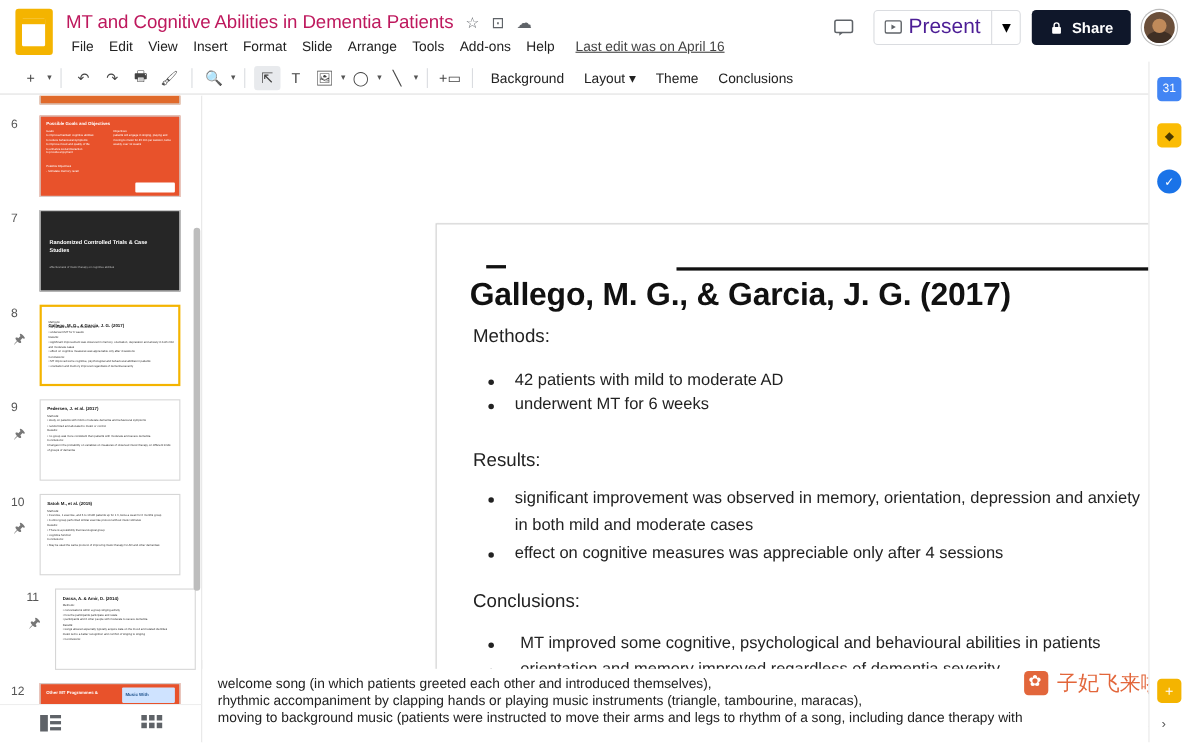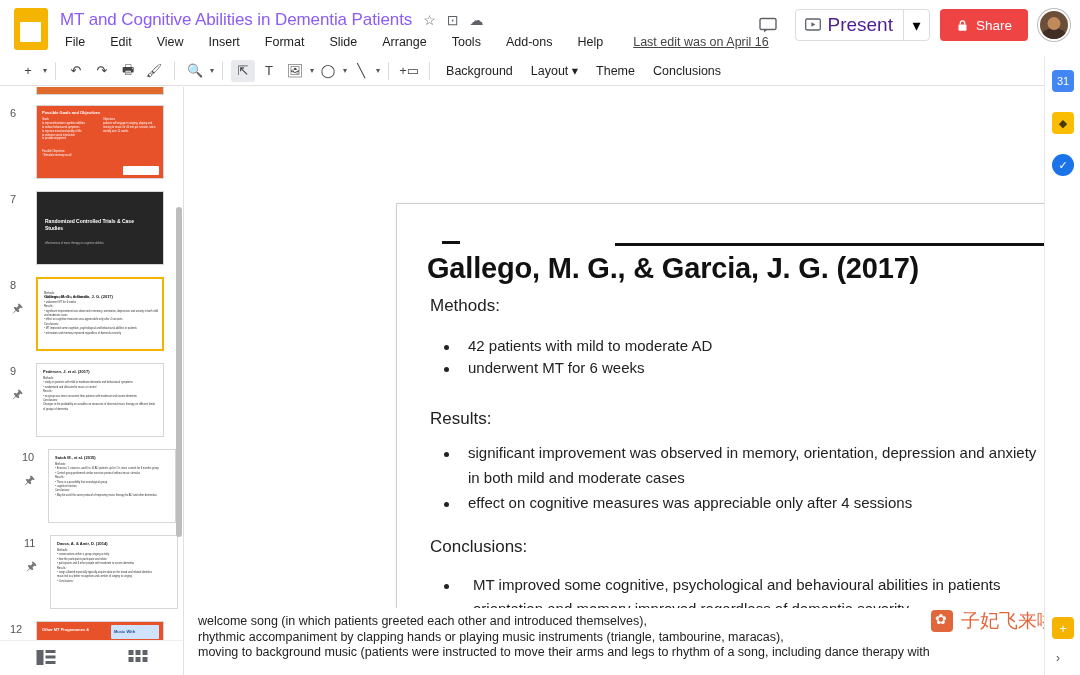--- a/index.html
+++ b/index.html
@@ -19,41 +19,41 @@
     background: #f4b400; border-radius: 3px;
   }
   .doc-icon .inner {
     position: absolute; left: 6px; top: 9px; width: 21px; height: 25px;
     background: #fff; border-radius: 1px;
   }
   .doc-icon .inner::before {
     content: ""; position: absolute; left: 0; top: 0; width: 21px; height: 5px; background: #f4b400;
   }
   .title-row { position: absolute; left: 60px; top: 8px; height: 24px; display: flex; align-items: center; }
-  .doc-title { font-size: 17px; color: #8b5cf6; letter-spacing: -0.1px; }
+  .doc-title { font-size: 17px; color: #be185d; letter-spacing: -0.1px; }
   .title-icon { margin-left: 11px; color: #5f6368; font-size: 14px; line-height: 1; cursor: pointer; }
-  .menu-row { position: absolute; left: 58px; top: 33px; display: flex; align-items: center; gap: 11px; }
+  .menu-row { position: absolute; left: 58px; top: 33px; display: flex; align-items: center; gap: 0; }
   .menu-item { font-size: 12.5px; color: #222; padding: 2px 7px; border-radius: 3px; cursor: pointer; }
   .last-edit { font-size: 12.5px; color: #444; text-decoration: underline; margin-left: 12px; cursor: pointer; }
 
   .tb-right { position: absolute; right: 10px; top: 8px; display: flex; align-items: center; gap: 10px; }
   .comment-btn {
     width: 34px; height: 34px; border-radius: 50%; display: flex; align-items: center; justify-content: center;
     cursor: pointer;
   }
   .present-btn {
     display: flex; align-items: center; height: 32px; border: 1px solid #dadce0; border-radius: 4px;
     overflow: hidden; cursor: pointer;
   }
   .present-main { display: flex; align-items: center; gap: 6px; padding: 0 10px 0 9px; height: 100%; }
   .present-label { font-size: 19px; color: #4c1d95; }
   .present-caret { width: 26px; height: 100%; border-left: 1px solid #dadce0; display: flex; align-items: center; justify-content: center; }
   .share-btn {
     display: flex; align-items: center; gap: 7px; height: 32px; padding: 0 16px;
-    background: #ef4444; border-radius: 4px; color: #fff; font-size: 13.5px; font-weight: normal; cursor: pointer;
+    background: #0f172a; border-radius: 4px; color: #fff; font-size: 13.5px; font-weight: bold; cursor: pointer;
   }
   .avatar {
     width: 32px; height: 32px; border-radius: 50%; background: #6b4f3a; border: 2px solid #fff;
     box-shadow: 0 0 0 1px #bbb; overflow: hidden; position: relative; cursor: pointer;
   }
   .avatar::after {
     content: ""; position: absolute; left: 50%; top: 6px; transform: translateX(-50%);
     width: 13px; height: 13px; border-radius: 50%; background: #c08a5a;
   }
   .avatar::before {
@@ -314,21 +314,21 @@
           • <span>study on patients with mild to moderate dementia and behavioural symptoms</span><br>
           • <span>randomized and allocated to music or control</span><br>
           <span>Results:</span><br>
           • <span>no group was more consistent than patients with moderate and severe dementia</span><br>
           <span>Conclusions:</span><br>
           <span>Changes in the probability on variables on measures of observed music therapy on different kinds of groups of dementia</span>
         </div>
       </div>
     </div>
 
-    <div class="slide-row" style="position:absolute;top:360px;left:12px;width:184px;">
+    <div class="slide-row" style="position:absolute;top:360px;left:0;width:184px;">
       <span class="slide-num">10</span>
       <span class="slide-note">🖈</span>
       <div class="thumb">
         <div class="tl" style="left:6px;top:5px;font-size:4px;font-weight:bold;color:#111;">Satoh M., et al. (2015)</div>
         <div class="tl" style="left:6px;top:13px;width:114px;font-size:2.6px;color:#333;line-height:1.7;">
           <span>Methods:</span><br>
           • <span>Exercise, 1 exercise, and 6 to 10 AD patients up for 1 h, twice a week for 6 months group</span><br>
           • <span>Control group performed similar exercise protocol without music stimulus</span><br>
           <span>Results:</span><br>
           • <span>There is a possibility that neurological group</span><br>

